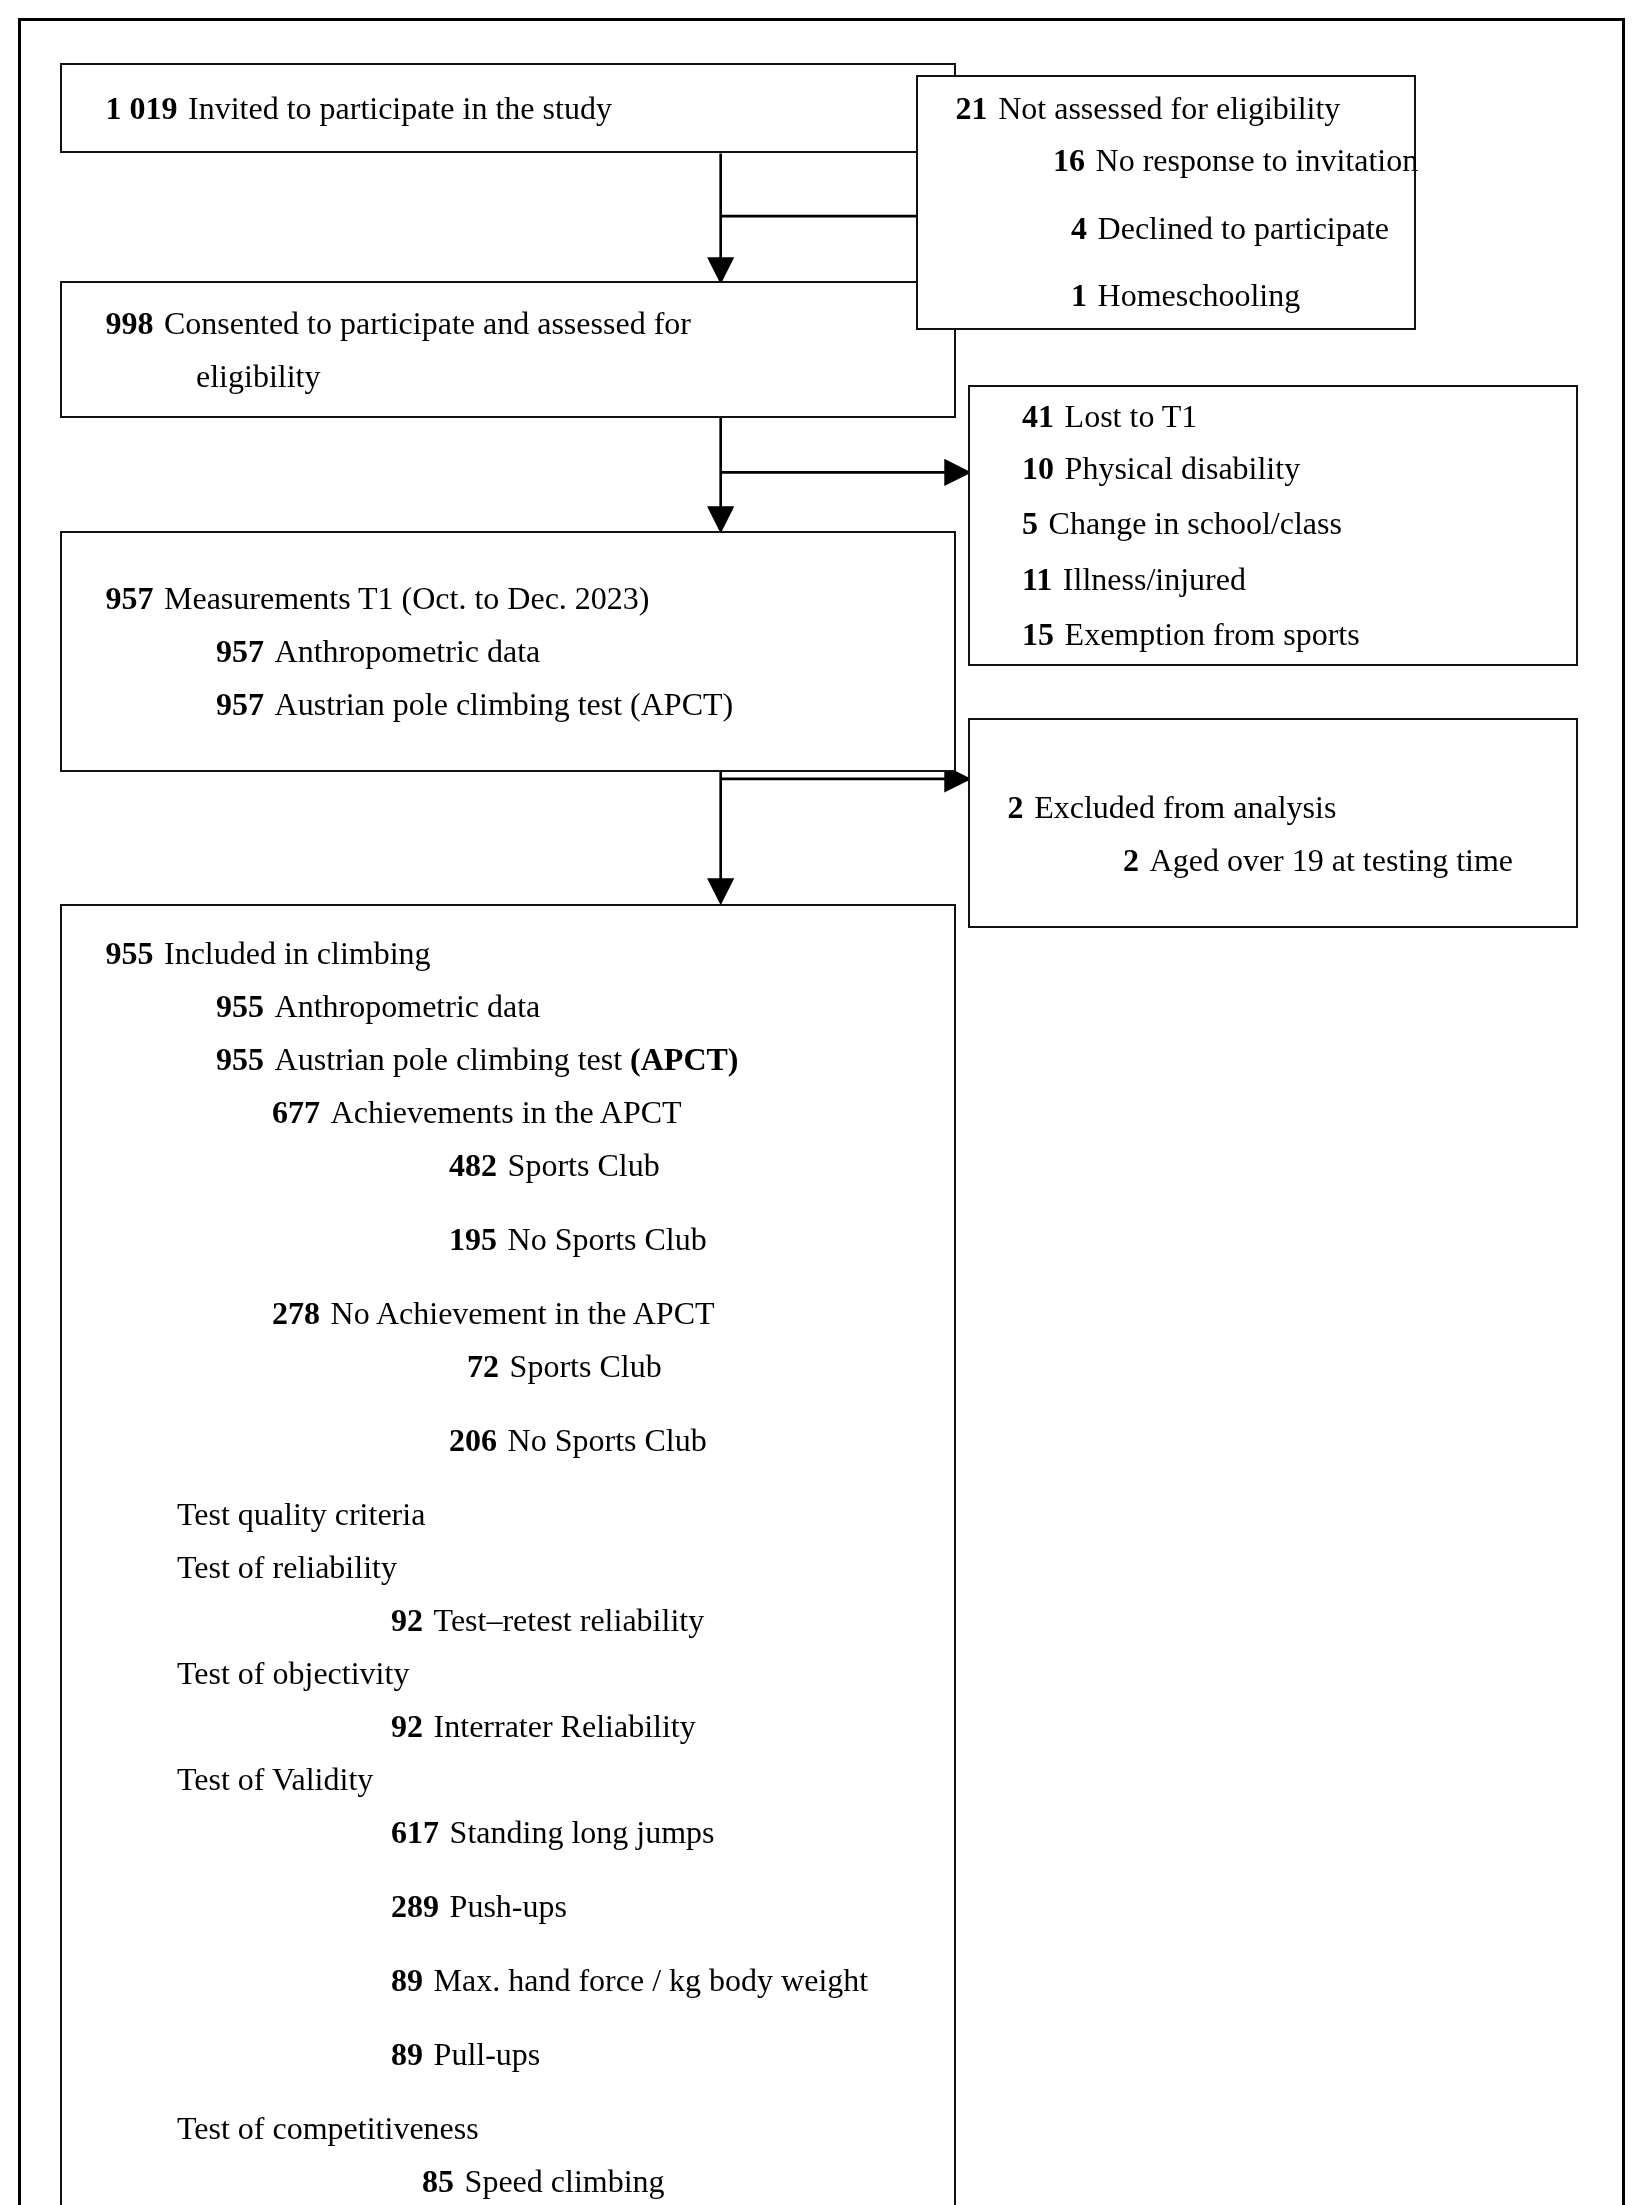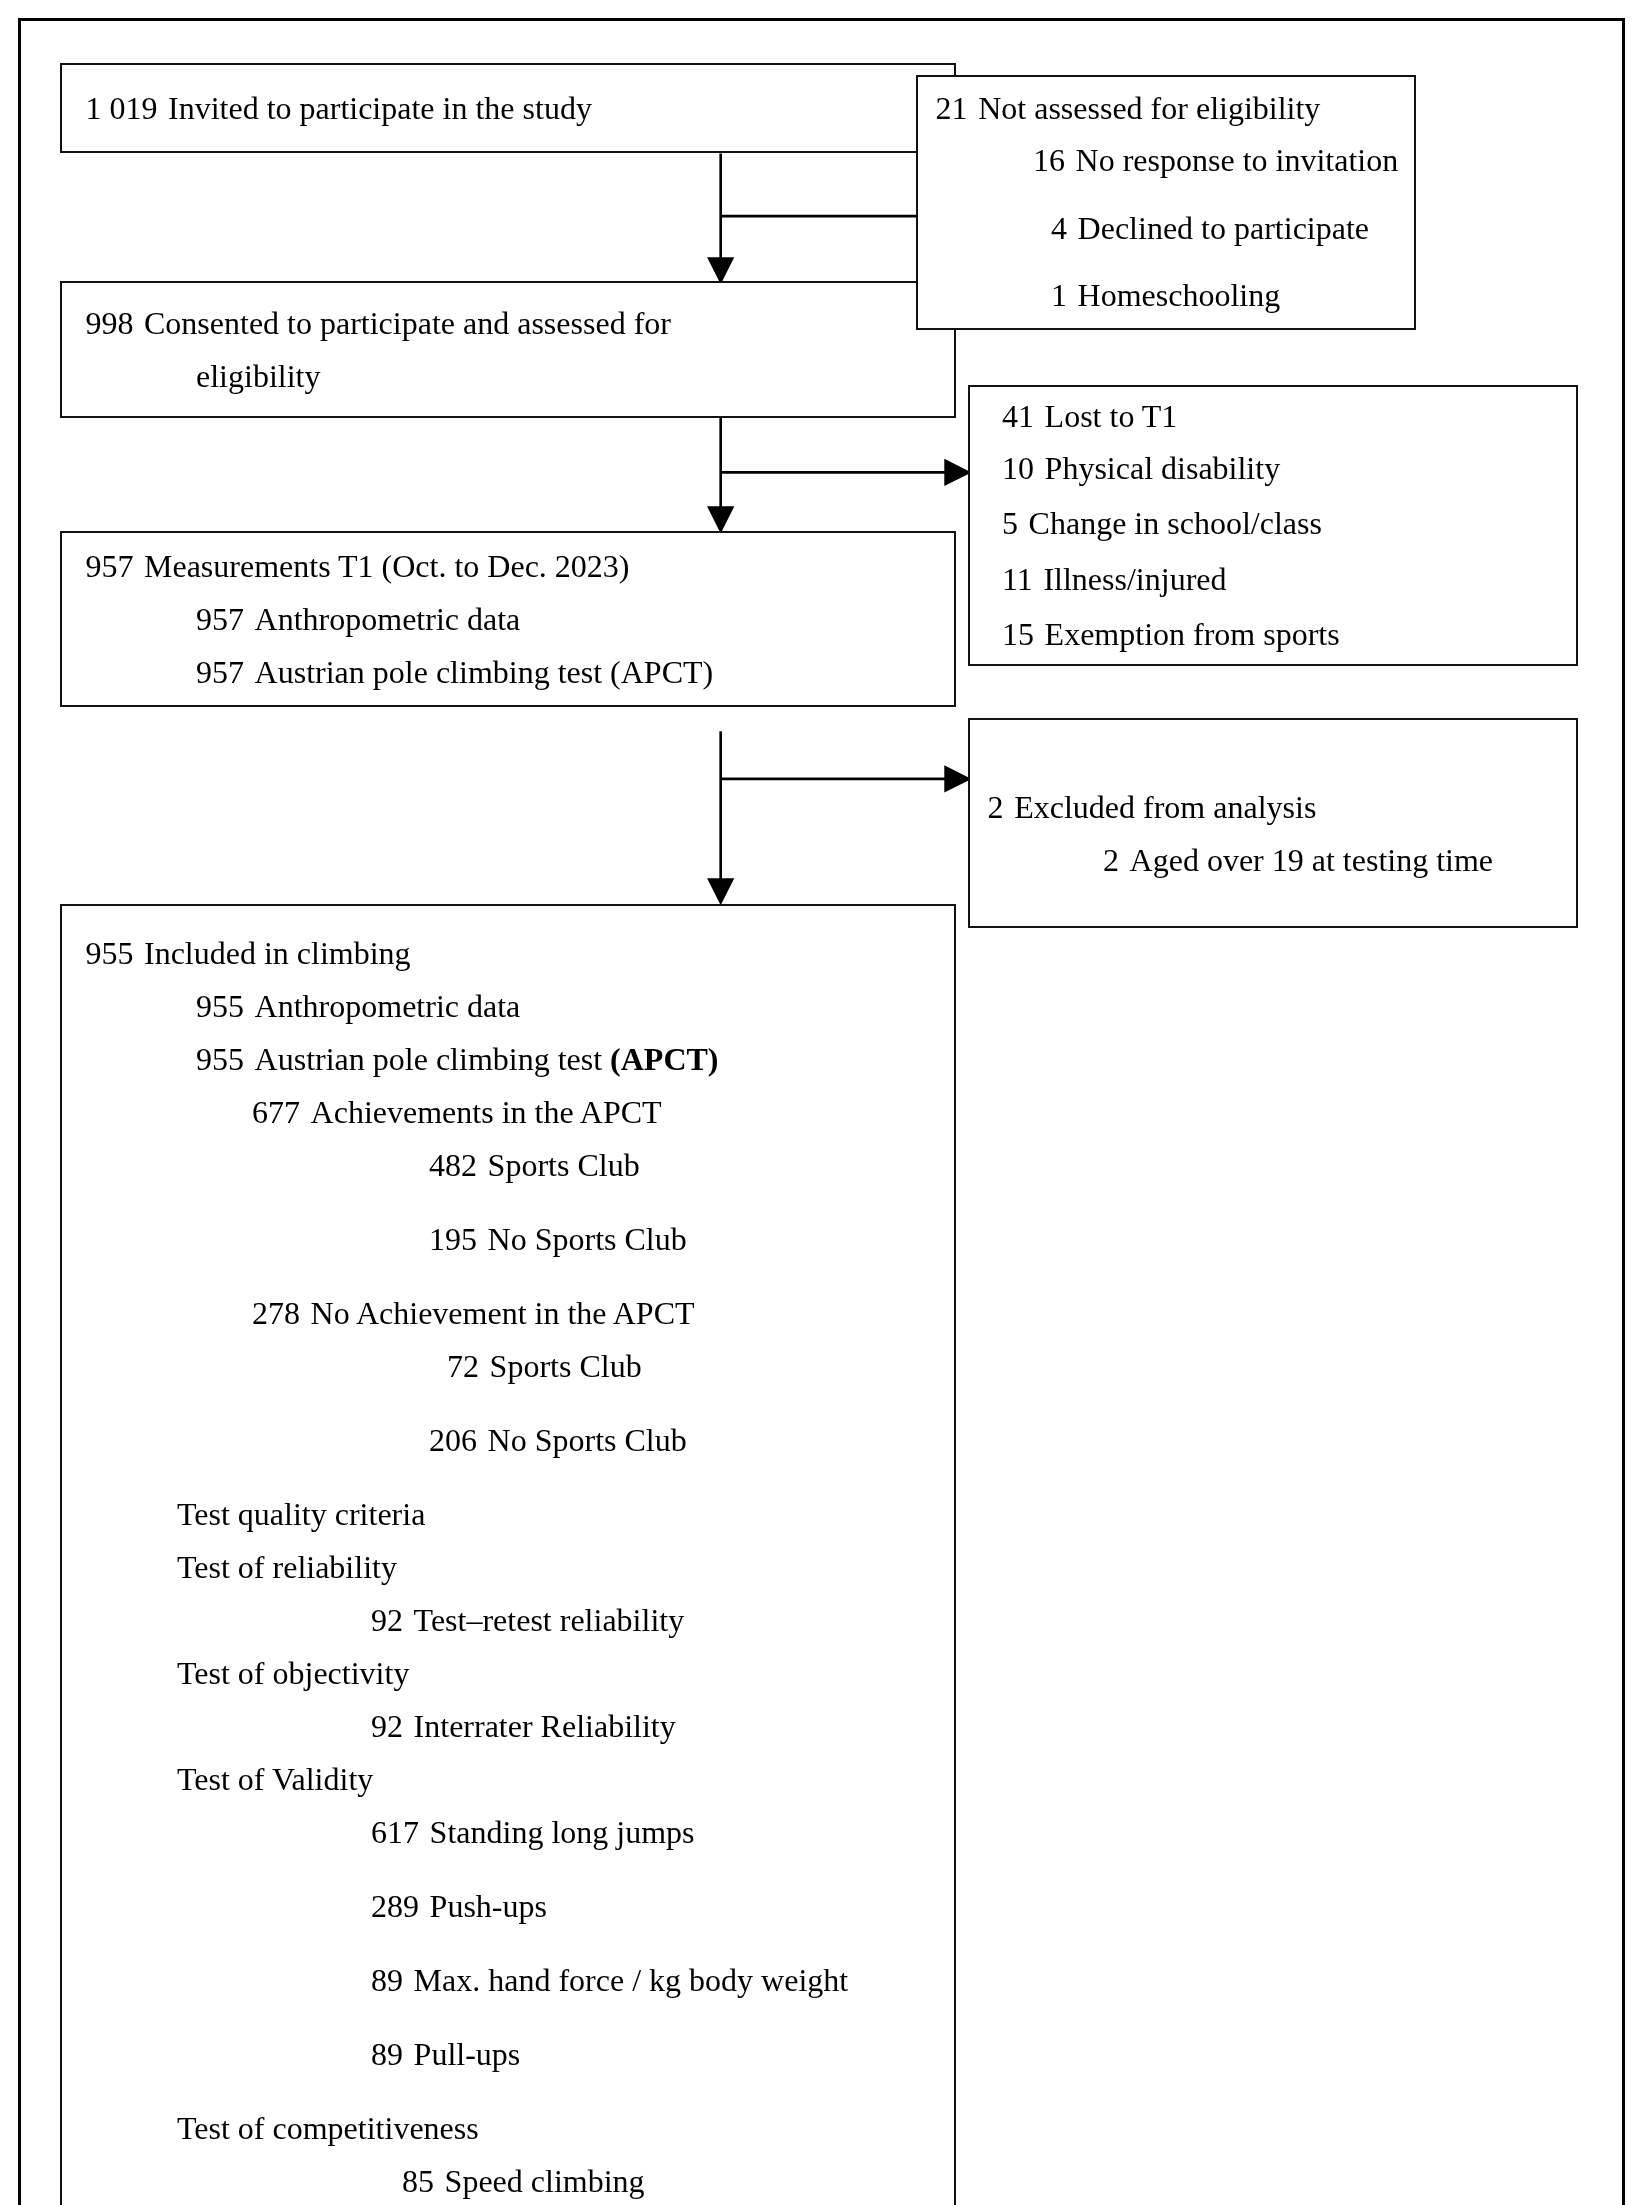--- a/index.html
+++ b/index.html
@@ -2,21 +2,21 @@
 <html style="font-size:7px"><head>
 <meta charset="utf-8">
 <style>
   html,body{margin:0;padding:0;background:#ffffff;}
   body{width:1646px;height:2301px;font-family:"Liberation Serif","DejaVu Serif",serif;color:#000;}
   #canvas{position:relative;width:1646px;height:2301px;background:#fff;overflow:hidden;}
   .outer-frame{position:absolute;left:17.6px;top:17.6px;width:1607px;height:2262px;border:3.5px solid #000;box-sizing:border-box;}
   .box{position:absolute;border:2.2px solid #121212;background:#fff;box-sizing:border-box;display:flex;flex-direction:column;}
   .box.vcenter{justify-content:center;}
   .ln{line-height:53px;white-space:nowrap;font-size:32px;}
-  .num{font-weight:normal;padding-right:10.6px;}
+  .num{font-weight:bold;padding-right:10.6px;margin-left:20px;}
   .bsuf{font-weight:bold;}
   
   .l0{padding-left:23.4px;}
   .l1{padding-left:115px;}
   .l2{padding-left:134px;}
   .l3{padding-left:190px;}
   .l4{padding-left:309px;}
   .l4b{padding-left:340px;}
   .l5{padding-left:367px;}
   .l5b{padding-left:385px;}
@@ -24,21 +24,21 @@
   .r0{padding-left:17.6px;}
   .r1{padding-left:115px;}
   .r1b{padding-left:133px;}
   
   .gap-g{margin-top:21px;}
   .gap-m{margin-top:15.4px;}
   .gap-s{margin-top:3.5px;}
   
   #box-invited{left:60px;top:63px;width:896px;height:90px;}
   #box-consented{left:60px;top:281px;width:896px;height:137px;}
-  #box-measurements{left:60px;top:531px;width:896px;height:176px;}
+  #box-measurements{left:60px;top:531px;width:896px;height:241px;}
   #box-included{left:60px;top:904px;width:896px;height:1321px;padding-top:21px;}
   #box-not-assessed{left:916px;top:75px;width:500px;height:255px;padding-top:5.3px;}
   #box-not-assessed .ln{line-height:52px;}
   #box-lost{left:968px;top:385px;width:610px;height:281px;padding-top:2.6px;}
   #box-lost .ln{line-height:52px;padding-left:32px;}
   #box-excluded{left:968px;top:718px;width:610px;height:210px;padding-top:61px;}
   svg.connectors{position:absolute;left:0;top:0;pointer-events:none;}
 </style>
 </head>
 <body>

